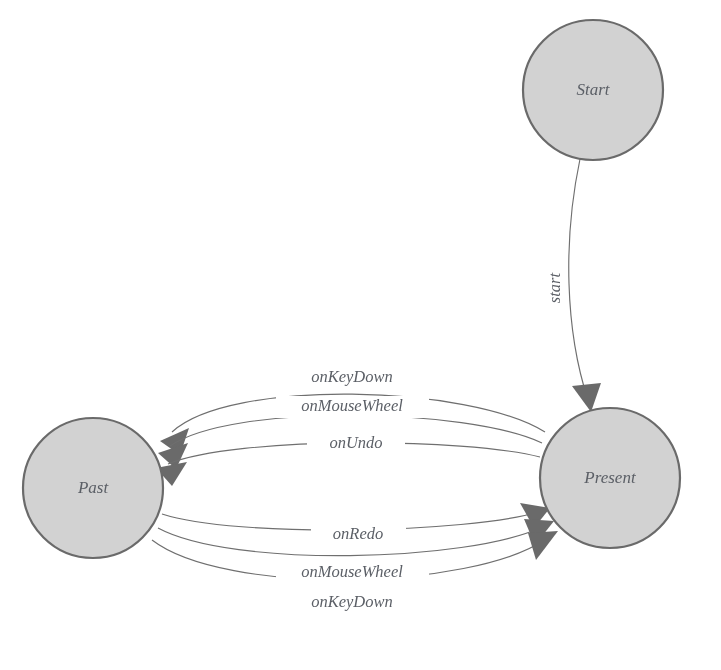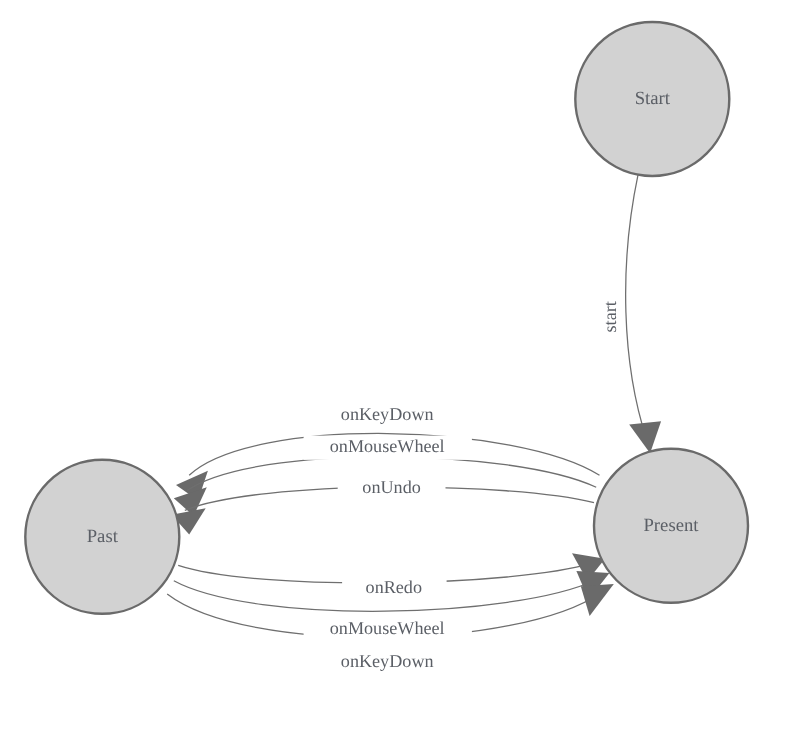--- a/index.html
+++ b/index.html
@@ -10,20 +10,21 @@
   body {
     width: 721px;
     height: 670px;
     overflow: hidden;
     font-family: "Liberation Serif", "DejaVu Serif", serif;
   }
   #diagram-canvas {
     position: relative;
     width: 721px;
     height: 670px;
+    font-style: italic;
   }
   svg.graph {
     position: absolute;
     top: 0;
     left: 0;
     width: 721px;
     height: 670px;
   }
   .node-circle {
     fill: #d2d2d2;

